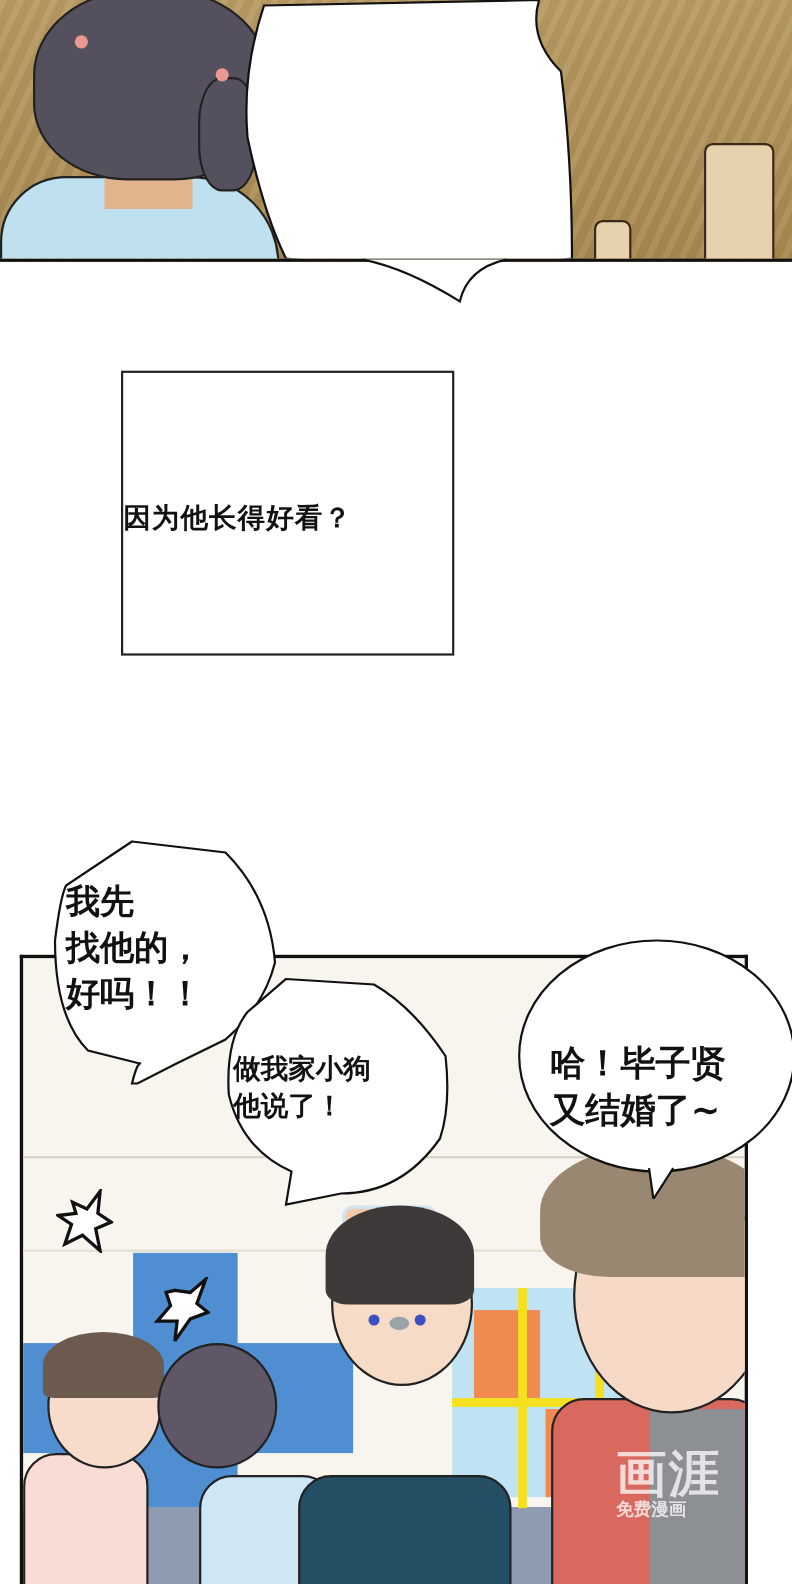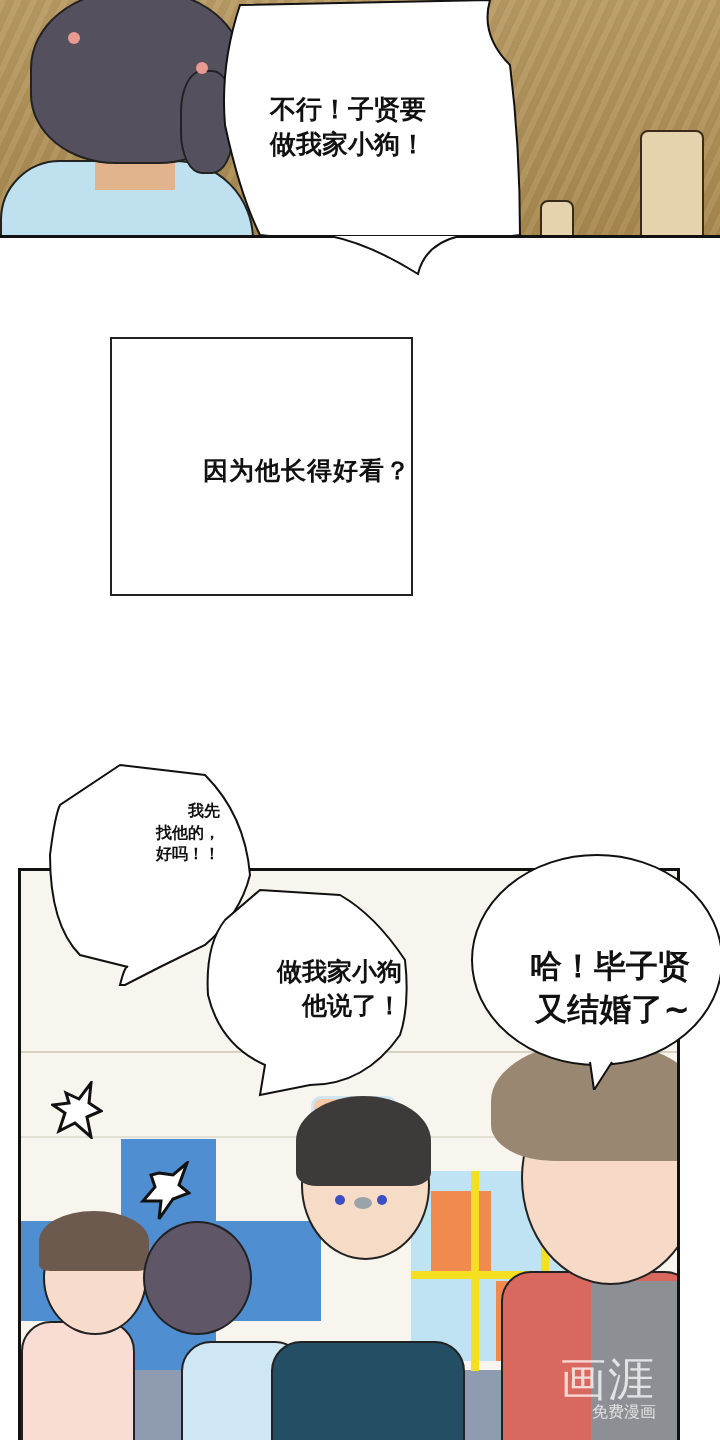--- a/index.html
+++ b/index.html
@@ -6,34 +6,34 @@
     body { width:720px; height:1440px; position:relative; overflow:hidden; background:#ffffff; font-family:"DejaVu Sans", sans-serif; }
     .abs { position:absolute; }
     
     #panel1 { left:0; top:0; width:720px; height:238px; background:#b89a63; overflow:hidden; border-bottom:3px solid #111; box-sizing:border-box; }
     .wood { position:absolute; inset:0; background:
       repeating-linear-gradient(115deg, rgba(255,255,255,0.06) 0 6px, rgba(0,0,0,0.04) 6px 14px),
       linear-gradient(180deg,#b99b64,#a8894f); }
     .hair { background:#55505e; border-radius:45% 45% 40% 40%; }
     .shirt-blue { background:#bfe0ee; }
     .chair { border:2px solid #3a2a18; background:#e6d2ad; border-radius:8px; }
-    .bubble-text { position:absolute; color:#111; font-weight:bold; line-height:1.35; white-space:pre-line; text-align:right; }
+    .bubble-text { position:absolute; color:#111; font-weight:bold; line-height:1.35; white-space:pre-line; text-align:left; }
     
     #panel2 { left:110px; top:337px; width:303px; height:259px; border:2px solid #222; box-sizing:border-box; background:#fff; }
     
     #panel3 { left:18px; top:868px; width:662px; height:572px; border:3px solid #111; border-bottom:none; box-sizing:border-box; background:#f7f5ee; overflow:hidden; }
     .wall-line { position:absolute; left:0; right:0; height:2px; background:#d8d2c2; }
     .mat { position:absolute; background:#4f8ed0; }
     .floor { position:absolute; left:0; right:0; bottom:0; height:70px; background:#8e9bb0; }
     .frame-bar { position:absolute; background:#f4e020; }
     .frame-orange { position:absolute; background:#f08a4e; }
     .frame-blue { position:absolute; background:#bfe3f2; }
     .kid-head { position:absolute; border-radius:50%; }
     .kid-shirt { position:absolute; border-radius:30px 30px 0 0; }
-    .watermark { position:absolute; left:560px; top:1316px; color:rgba(255,255,255,0.75); text-align:right; font-weight:normal;margin-top:40px; }
+    .watermark { position:absolute; left:560px; top:1316px; color:rgba(255,255,255,0.75); text-align:left; font-weight:bold; }
     .watermark .big { font-size:46px; letter-spacing:2px; line-height:1; }
     .watermark .small { font-size:16px; line-height:1.2; }
     .spark { position:absolute; }
   </style>
 </head>
 <body>
 
 <div id="panel1" class="abs">
   <div class="wood"></div>
 
@@ -43,22 +43,20 @@
   <div class="abs hair" style="left:180px;top:70px;width:50px;height:100px;border:2px solid #222;border-radius:40%;"></div>
   <div class="abs" style="left:68px;top:32px;width:12px;height:12px;border-radius:50%;background:#e99a90;"></div>
   <div class="abs" style="left:196px;top:62px;width:12px;height:12px;border-radius:50%;background:#e99a90;"></div>
 
   <div class="abs chair" style="left:640px;top:130px;width:60px;height:110px;"></div>
   <div class="abs chair" style="left:540px;top:200px;width:30px;height:50px;"></div>
 
   <svg class="abs" style="left:200px;top:-5px" width="340" height="285" viewBox="0 0 340 285">
     <path d="M40 10 L290 5 Q280 40 310 70 Q320 150 320 240 Q270 245 245 270 L220 285 L200 255 L60 240 Q40 200 25 130 Q20 70 40 10 Z" fill="#fff" stroke="#111" stroke-width="2"></path>
   </svg>
-  <div class="bubble-text" style="left:270px;top:92px;width:220px;font-size:26px;text-align:left;">不行！子贤要
-做我家小狗！</div>
 </div>
 
 <svg class="abs" style="left:330px;top:234px" width="130" height="45" viewBox="0 0 130 45">
   <path d="M0 2 Q40 10 88 40 Q95 10 130 2" fill="#fff" stroke="#111" stroke-width="2"></path>
 </svg>
 
 <div id="panel2" class="abs">
   <div class="bubble-text" style="left:0;right:0;top:115px;font-size:25px;letter-spacing:1px;">因为他长得好看？</div>
 </div>
 
@@ -100,21 +98,21 @@
     <path d="M15 12 L28 18 L40 2 L38 22 L50 30 L36 36 L40 56 L24 42 L8 50 L14 32 L2 24 L18 22 Z" fill="#fff" stroke="#111" stroke-width="3"></path>
   </svg>
   <svg class="spark" style="left:118px;top:290px" width="52" height="62" viewBox="0 0 52 62">
     <path d="M20 12 L34 14 L48 2 L40 24 L50 32 L34 38 L20 58 L22 40 L4 40 L16 26 L12 14 Z" fill="#fff" stroke="#111" stroke-width="3"></path>
   </svg>
 </div>
 
 <svg class="abs" style="left:40px;top:755px" width="220" height="245" viewBox="0 0 220 245">
   <path d="M80 10 L165 20 Q205 60 210 120 Q200 160 165 190 L120 212 L85 230 L80 230 Q85 210 88 212 L40 200 Q10 170 10 100 Q15 60 20 50 Z" fill="#fff" stroke="#111" stroke-width="2"></path>
 </svg>
-<div class="bubble-text" style="left:60px;top:800px;width:160px;font-size:16px;">我先
+<div class="bubble-text" style="left:60px;top:800px;width:160px;font-size:31px;">我先
 找他的，
 好吗！！</div>
 
 <svg class="abs" style="left:200px;top:885px" width="215" height="215" viewBox="0 0 215 215">
   <path d="M60 5 L140 10 Q175 30 205 75 Q210 120 200 150 Q165 200 110 200 L60 210 L65 180 Q20 160 8 110 Q5 60 25 35 Z" fill="#fff" stroke="#111" stroke-width="2"></path>
 </svg>
 <div class="bubble-text" style="left:212px;top:955px;width:190px;font-size:25px;">做我家小狗
 他说了！</div>
 
 <svg class="abs" style="left:462px;top:850px" width="258" height="240" viewBox="0 0 258 240">

